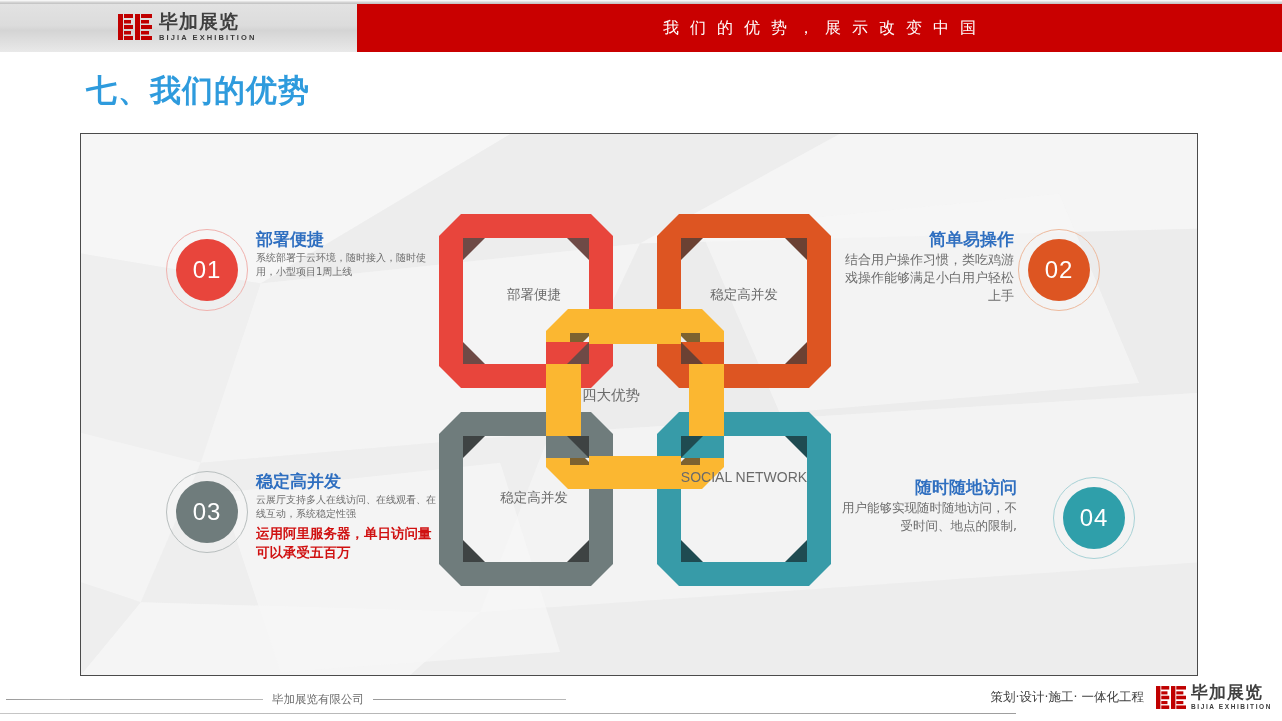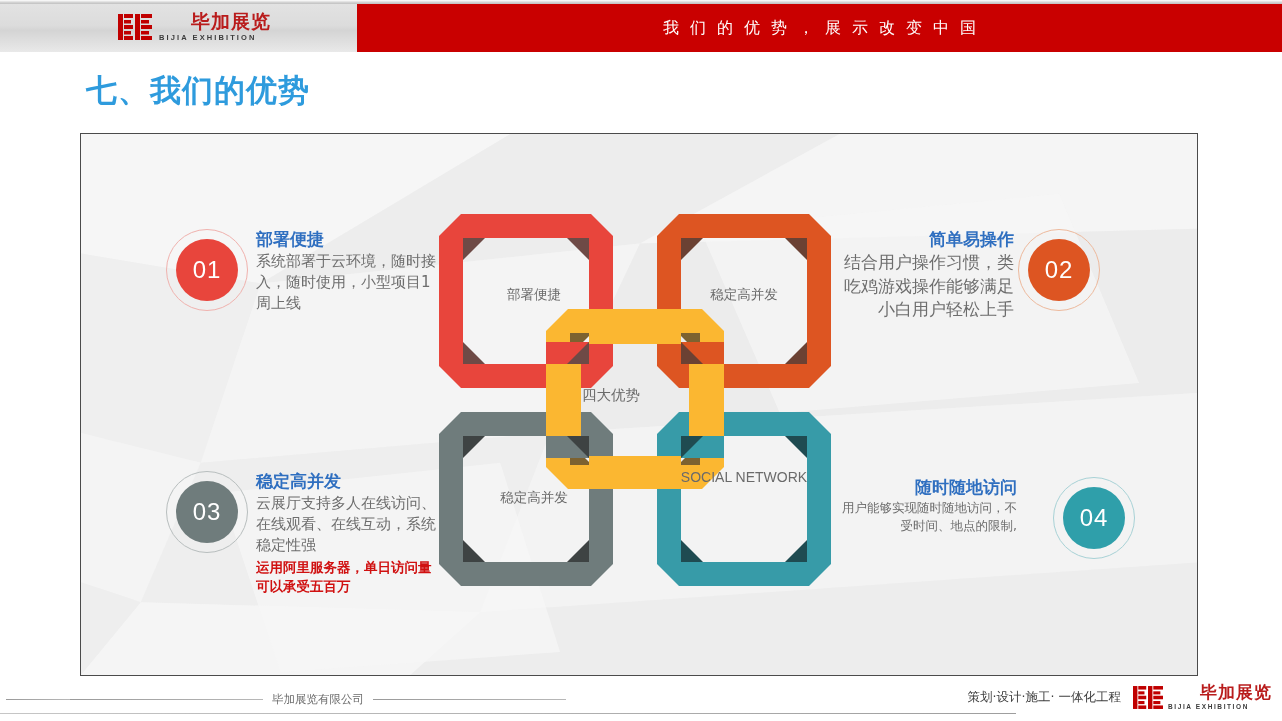--- a/index.html
+++ b/index.html
@@ -29,22 +29,22 @@
     padding-left:11px; white-space:nowrap;
     font-family:"DejaVu Sans", sans-serif;
   }
   .header-logo {
     position:absolute; left:118px; top:12px;
     display:flex; align-items:center; gap:7px;
   }
   .logo-mark { position:relative; width:34px; height:26px; }
   .logo-mark svg { display:block; }
   .logo-words { display:flex; flex-direction:column; line-height:1; }
-  .logo-cn { font-size:19px; font-weight:bold; color:#b91c1c; letter-spacing:1px;
-             font-family:"DejaVu Sans", sans-serif;margin-left:32px; }
+  .logo-cn { font-size:19px; font-weight:bold; color:#404040; letter-spacing:1px;
+             font-family:"DejaVu Sans", sans-serif; }
   .logo-en { font-size:7.5px; color:#3b3b3b; letter-spacing:2.1px; margin-top:3px;
              font-family:"Liberation Sans", sans-serif; font-weight:bold;}
 
   
   .page-title {
     position:absolute; left:86px; top:70px;
     font-size:31px; color:#2e9bdd; font-weight:bold; letter-spacing:1px;
     font-family:Liberation Sans, sans-serif;
   }
 
@@ -67,35 +67,35 @@
     font-family:"Liberation Sans", sans-serif;
     flex:0 0 auto;
   }
   .circle-wrap { position:relative; width:82px; height:82px; flex:0 0 auto;
                  display:flex; align-items:center; justify-content:center; }
   .circle-ring { position:absolute; left:0; top:0; width:82px; height:82px;
                  border-radius:50%; border:1px solid rgba(0,0,0,0.18); }
   .btxt { display:flex; flex-direction:column; }
   .bhead { font-size:17px; font-weight:bold; color:#2f6fc0; line-height:1.25;
            font-family:"DejaVu Sans", sans-serif; }
-  .bbody { font-size:15px; color:#6d6d6d; line-height:1.38; margin-top:1px;
+  .bbody { font-size:10px; color:#6d6d6d; line-height:1.38; margin-top:1px;
            font-family:"DejaVu Sans", sans-serif; }
   .bred { font-size:13.5px; color:#d01010; line-height:1.4; margin-top:3px;
           font-family:"DejaVu Serif", serif; font-weight:bold; }
 
   #block01 { left:165px; top:228px; }
   #block01 .btxt { margin-left:8px; width:182px; }
   #block02 { left:835px; top:228px; }
   #block02 .btxt { margin-left:0; margin-right:4px; width:178px; text-align:right; }
   #block03 { left:165px; top:470px; }
   #block03 .btxt { margin-left:8px; width:182px; }
   #block04 { left:838px; top:476px; }
   #block04 .btxt { margin-left:0; margin-right:8px; width:178px; text-align:right; }
   #block04 .bbody { font-size:12.5px; }
-  #block02 .bbody { font-size:17px; }
+  #block02 .bbody { font-size:13px; }
 
   
   .diagram { position:absolute; left:438px; top:213px; width:392px; height:372px; }
   .diagram svg { display:block; }
   .dlabel {
     position:absolute; color:#6a6a6a; font-size:13.5px; text-align:center;
     font-family:"DejaVu Sans", sans-serif; white-space:nowrap;
   }
   .dlabel.en { font-family:"Liberation Sans", sans-serif; font-size:14px; line-height:1.25; }
   .dcenter { position:absolute; color:#6a6a6a; font-size:14.5px;

